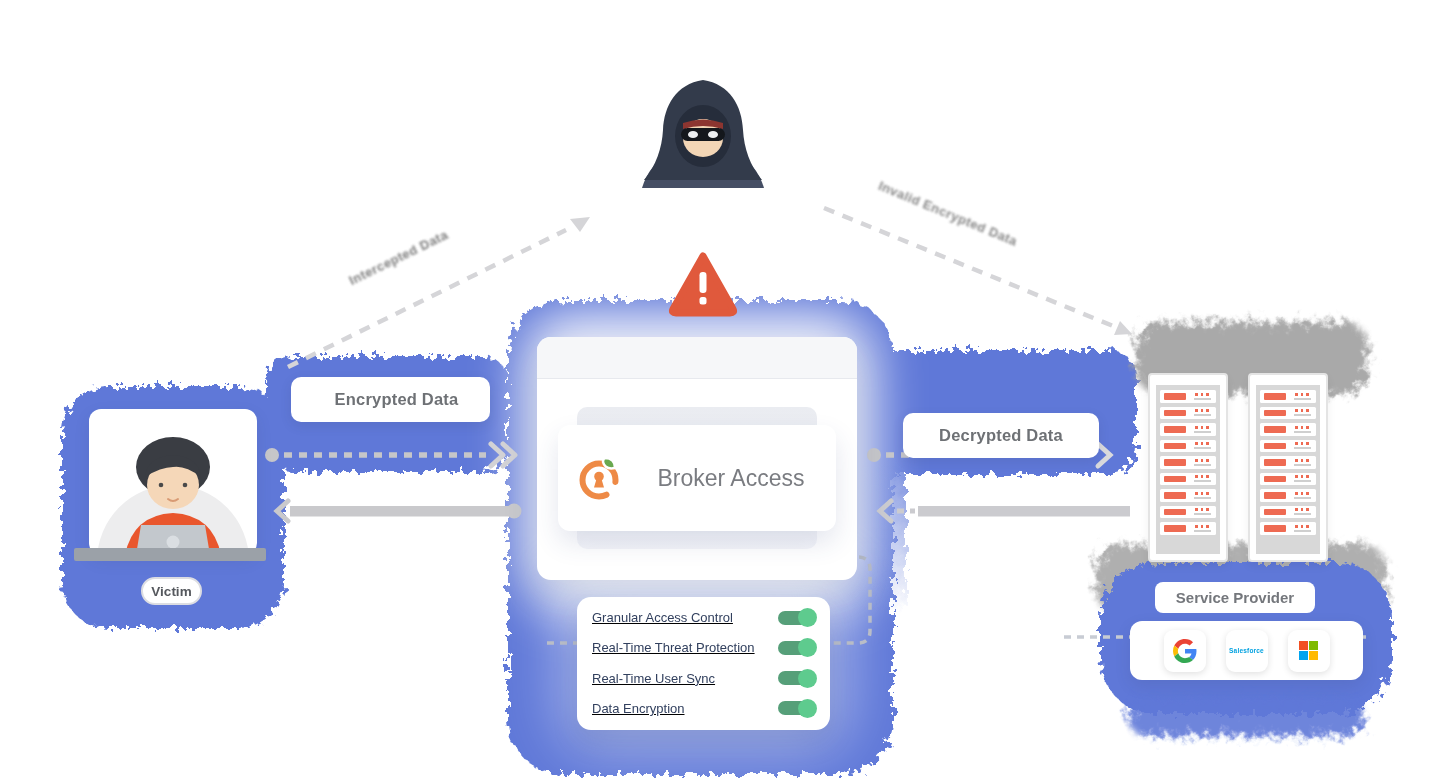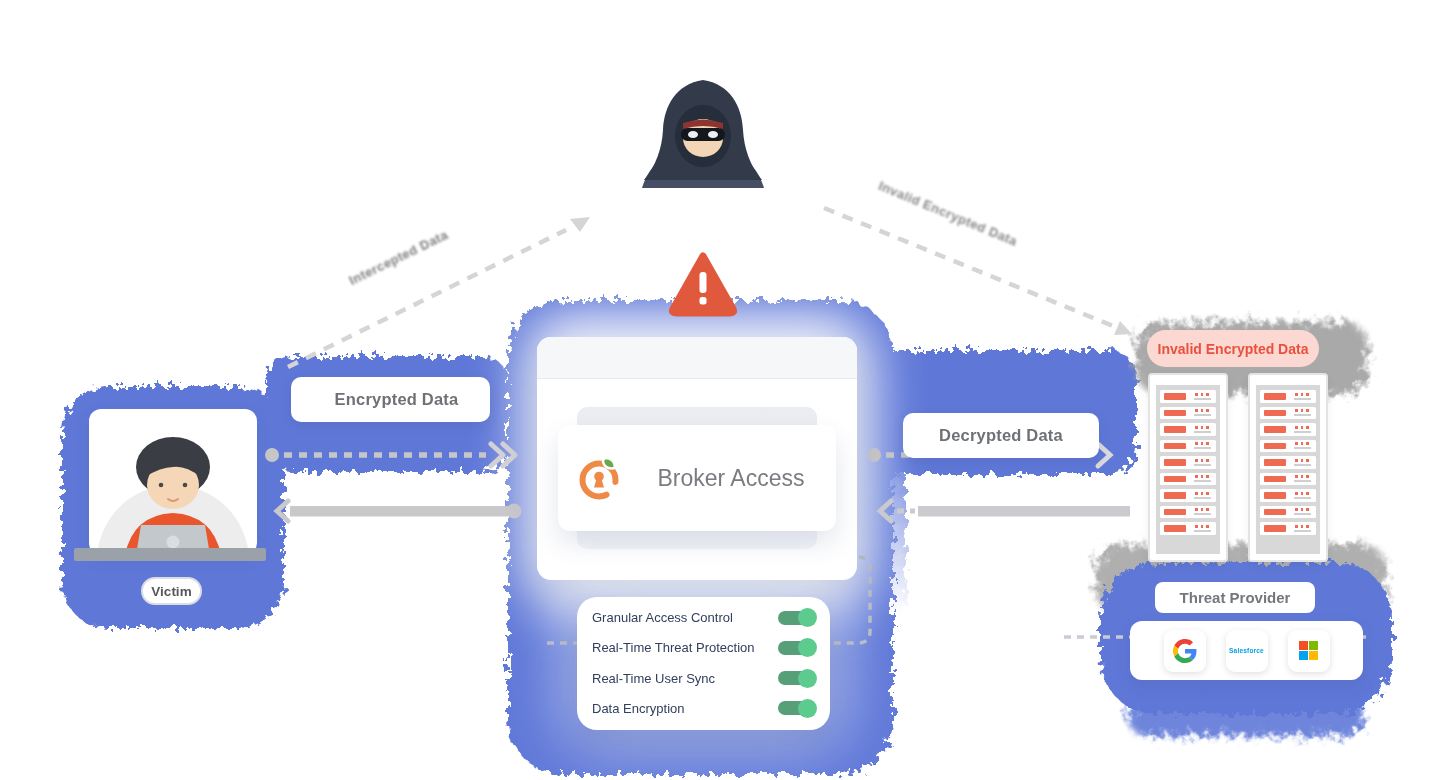--- a/index.html
+++ b/index.html
@@ -67,23 +67,23 @@
   #browser-topbar { position:absolute; left:0; top:0; width:100%; height:42px; background:#f6f7f9;
                     border-bottom:1px solid #e7e9ee; border-radius:14px 14px 0 0; }
   #ghost-panel { position:absolute; left:40px; top:70px; width:240px; height:142px; border-radius:10px;
                  background:linear-gradient(180deg,#eaecf1,#f4f5f9); }
   #logo-card { left:558px; top:425px; width:278px; height:106px; background:#fff; border-radius:12px;
                box-shadow:0 12px 26px rgba(45,65,120,.13); display:flex; align-items:center;
                padding-left:17px; gap:13px; }
   #casb-title { font-size:23px; line-height:30px; color:#7a7c81; font-weight:500; text-align:center; flex:1;
                 padding-right:10px; }
 
-  #toggle-card { left:577px; top:597px; width:253px; height:133px; background:#fff; border-radius:20px;
+  #toggle-card { left:577px; top:597px; width:253px; height:133px; background:#fff; border-radius:14px;
                  box-shadow:0 12px 26px rgba(45,65,120,.16); padding:13px 15px 14px 15px;
-                 display:flex; flex-direction:column; justify-content:space-between; }
+                 display:flex; flex-direction:column; justify-content:space-between;text-decoration:underline; }
   .feat-row { display:flex; justify-content:space-between; align-items:center; }
   .feat-label { font-size:13px; color:#32405e; font-weight:500; }
   .toggle { position:relative; width:37px; height:14px; border-radius:7px; background:#569f79; flex:none; }
   .toggle .knob { position:absolute; right:-2px; top:-2.5px; width:19px; height:19px; border-radius:50%;
                   background:#5ecb8e; }
 
   
   .rack { position:absolute; top:373px; width:80px; height:189px; background:#fff;
           border:2px solid #e4e4e4; border-radius:4px; box-shadow:0 4px 10px rgba(0,0,0,.06);
           padding:10px 6px 6px 6px; }
@@ -217,21 +217,20 @@
       <ellipse cx="124" cy="147" rx="9" ry="5.5" fill="#f5d7b8"></ellipse>
     </svg>
   </div>
   <div class="abs" id="victim-desk"></div>
   <div class="abs" id="victim-pill">
     <span>Victim</span>
   </div>
 
   <div class="flow-label" id="lbl-encrypted">Encrypted Data</div>
   <div class="flow-label" id="lbl-decrypted">Decrypted Data</div>
-  <div id="lbl-invalid">Invalid Encrypted Data</div>
 
   <div class="abs" id="browser-card">
     <div id="browser-topbar"></div>
     <div id="ghost-panel"></div>
   </div>
   <div class="abs" id="logo-card">
     <svg width="48" height="48" viewBox="0 0 48 48">
       <circle cx="24" cy="26" r="16.5" fill="none" stroke="#ee8a46" stroke-width="6" stroke-dasharray="88 16" stroke-dashoffset="-18" stroke-linecap="round"></circle>
       <path d="M30 4 Q40 4 40 14 Q30 16 28 8 Q28 5 30 4 Z" fill="#6aa84f" stroke="#fff" stroke-width="2.5"></path>
       <circle cx="24" cy="22.5" r="4.8" fill="#ee8a46"></circle>
@@ -469,21 +468,21 @@
               <i></i>
               <i></i>
               <i></i>
             </span>
             <span class="unit-line"></span>
           </span>
         </div>
       </div>
   </div>
 
-  <div class="abs" id="sp-label">Threat Provider</div>
+  <div class="abs" id="sp-label">Service Provider</div>
   <div class="abs" id="sp-container">
     <div class="sp-tile">
       <svg width="24" height="24" viewBox="0 0 48 48">
         <path fill="#EA4335" d="M24 9.5c3.54 0 6.71 1.22 9.21 3.6l6.85-6.85C35.9 2.38 30.47 0 24 0 14.62 0 6.51 5.38 2.56 13.22l7.98 6.19C12.43 13.72 17.74 9.5 24 9.5z"></path>
         <path fill="#4285F4" d="M46.98 24.55c0-1.57-.15-3.09-.38-4.55H24v9.02h12.94c-.58 2.96-2.26 5.48-4.78 7.18l7.73 6c4.51-4.18 7.09-10.36 7.09-17.65z"></path>
         <path fill="#FBBC05" d="M10.53 28.59c-.48-1.45-.76-2.99-.76-4.59s.27-3.14.76-4.59l-7.98-6.19C.92 16.46 0 20.12 0 24c0 3.88.92 7.54 2.56 10.78l7.97-6.19z"></path>
         <path fill="#34A853" d="M24 48c6.48 0 11.93-2.13 15.89-5.81l-7.73-6c-2.15 1.45-4.92 2.3-8.16 2.3-6.26 0-11.57-4.22-13.47-9.91l-7.98 6.19C6.51 42.62 14.62 48 24 48z"></path>
       </svg>
     </div>
     <div class="sp-tile">

